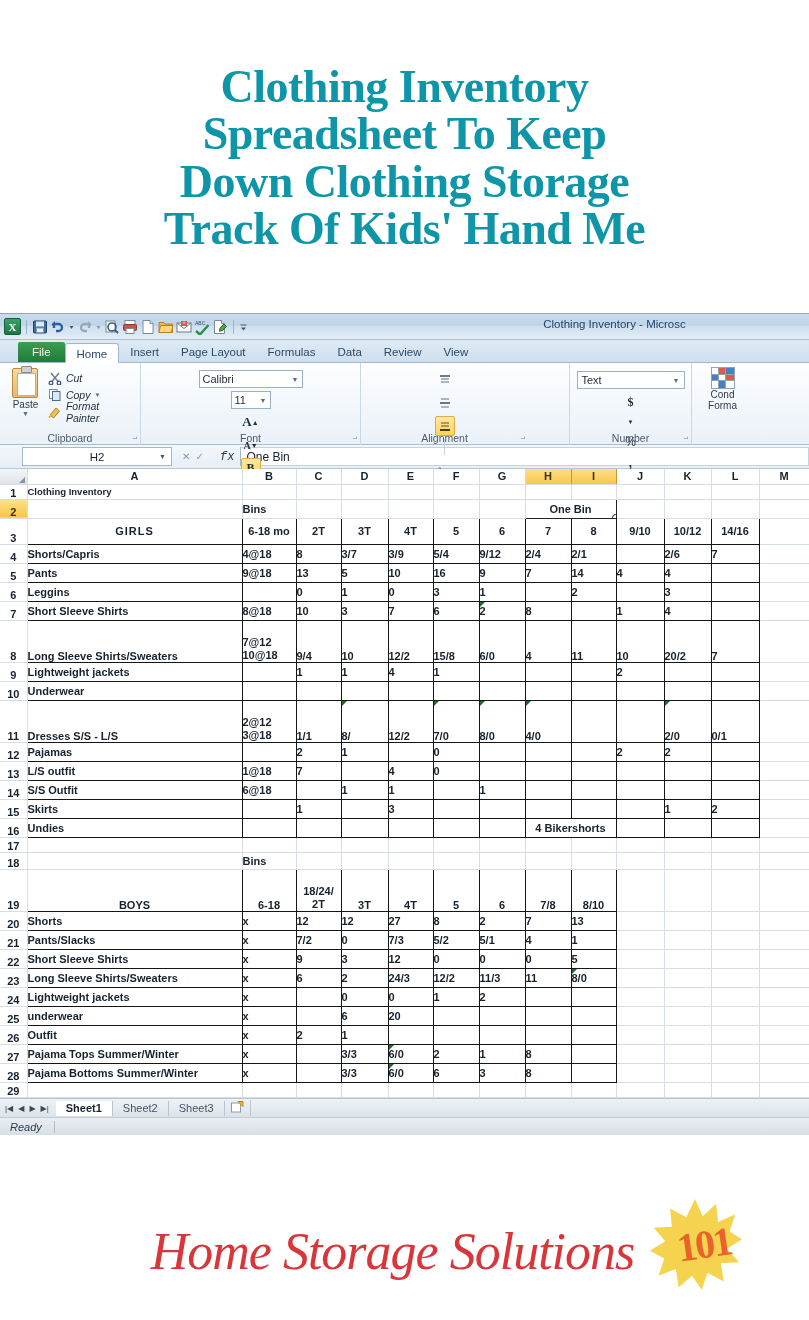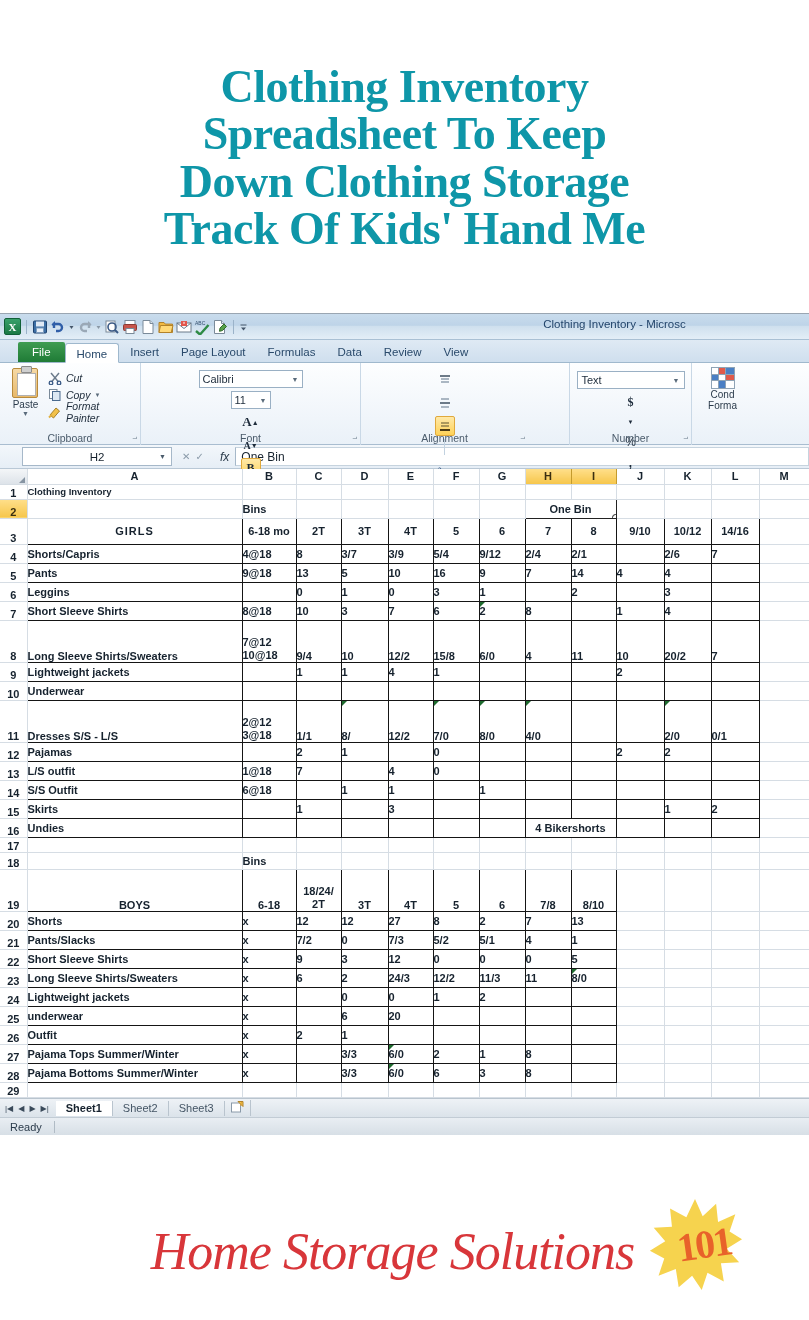--- a/index.html
+++ b/index.html
@@ -180,21 +180,21 @@
     height:24px; background:linear-gradient(to bottom,#f3f7fb,#e6eef6);
     border-bottom:1px solid #b9c8d6; display:flex; align-items:center;
   }
   .namebox{
     width:150px;height:19px;background:#fff;border:1px solid #a6b8c9;
     margin-left:22px; display:flex;align-items:center;justify-content:center;
     font-size:11.5px; color:#16222e; position:relative;
   }
   .namebox .nb-arw{ position:absolute; right:5px; font-size:7px; color:#4a5b6b; }
   .fb-nav{ width:42px;display:flex;align-items:center;justify-content:center;gap:5px;color:#8a9aa9;font-size:10px; }
-  .fx{ font-family:Liberation Sans, sans-serif; font-style:italic; font-size:12px; color:#2b3b4b; padding:0 6px; }
+  .fx{ font-family:Liberation Mono, monospace; font-style:italic; font-size:12px; color:#2b3b4b; padding:0 6px; }
   .fb-input{
     flex:1; height:19px; background:#fff; border:1px solid #c6d3de;
     border-left:1px solid #a6b8c9;
     display:flex; align-items:center; padding:0 5px; font-size:12px; color:#16222e;
     margin-right:0;
   }
 
   
   .gridwrap{ position:relative; background:#fff; height:629px; overflow:hidden; }
   table.sheet{ border-collapse:collapse; table-layout:fixed; width:809px; }
@@ -267,21 +267,21 @@
   .navbtns{ display:flex; gap:5px; padding:0 7px 0 5px; color:#3a4a5a; font-size:8px; align-items:center; }
   .stab{
     padding:1px 10px 2px 10px; font-size:11px; color:#445565;
     border-right:1px solid #b9c4ce;
     transform:skewX(0deg);
   }
   .stab.on{ background:#fff; color:#16222e; font-weight:bold; }
   .statusbar{
     height:18px; background:linear-gradient(to bottom,#e9eef3,#d7dfe6);
     border-top:1px solid #c2ccd5;
-    display:flex; align-items:center; font-size:11px; color:#2b3b4b;
+    display:flex; align-items:center; font-size:11px; color:#2b3b4b;font-style:italic;
   }
   .statusbar .rdy{ padding-left:10px; }
   .statusbar .sdiv{ width:1px;height:12px;background:#b0bbc5;margin-left:12px; }
 
   
   .footer{
     width:809px; height:137px; background:#fff;
     display:flex; align-items:center; justify-content:center;
     position:relative;
   }

